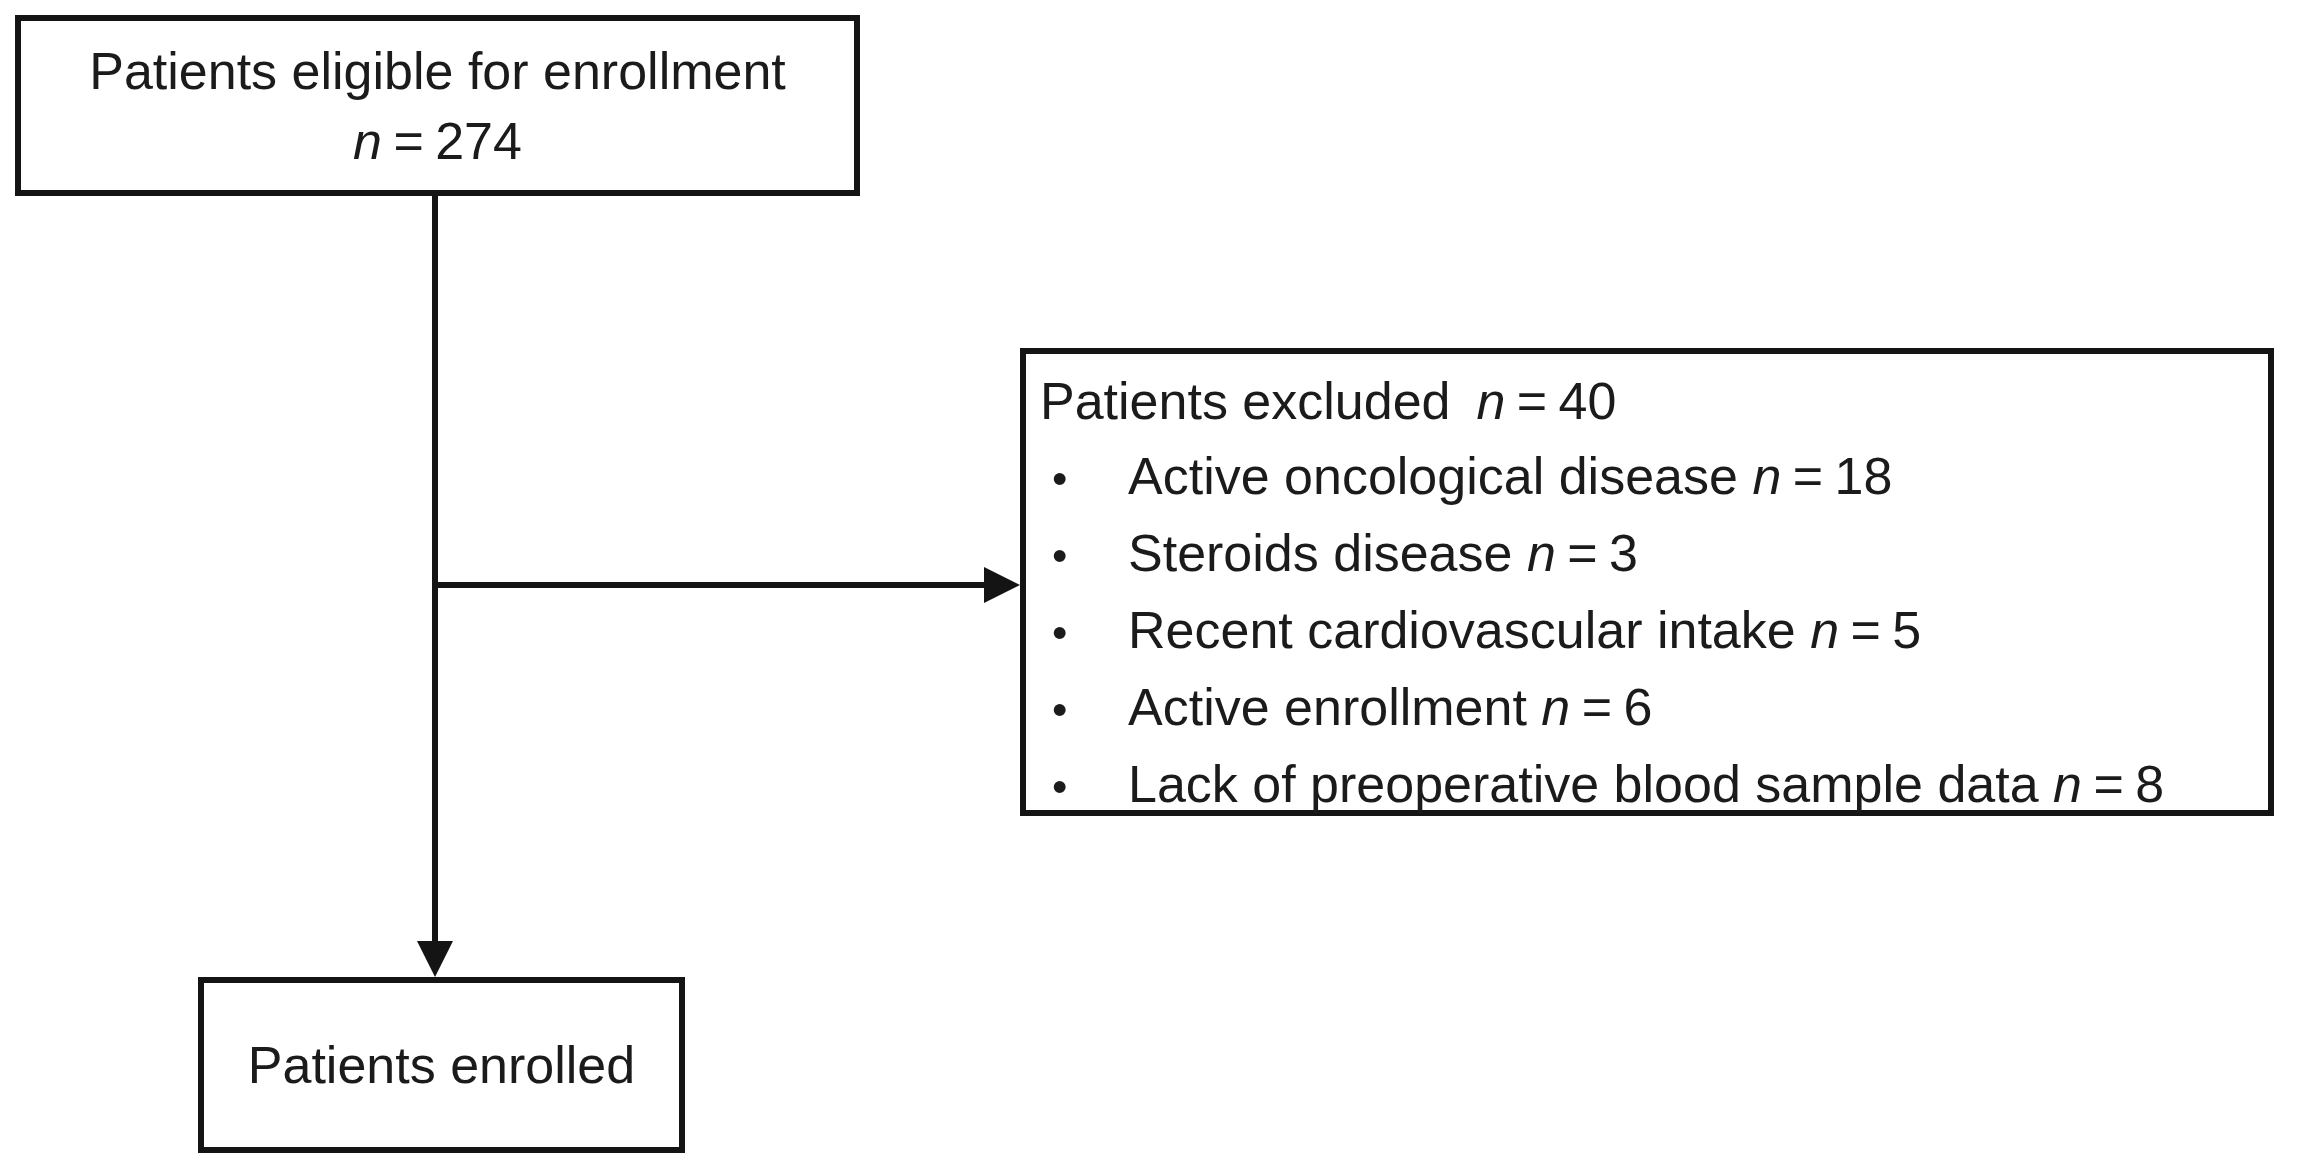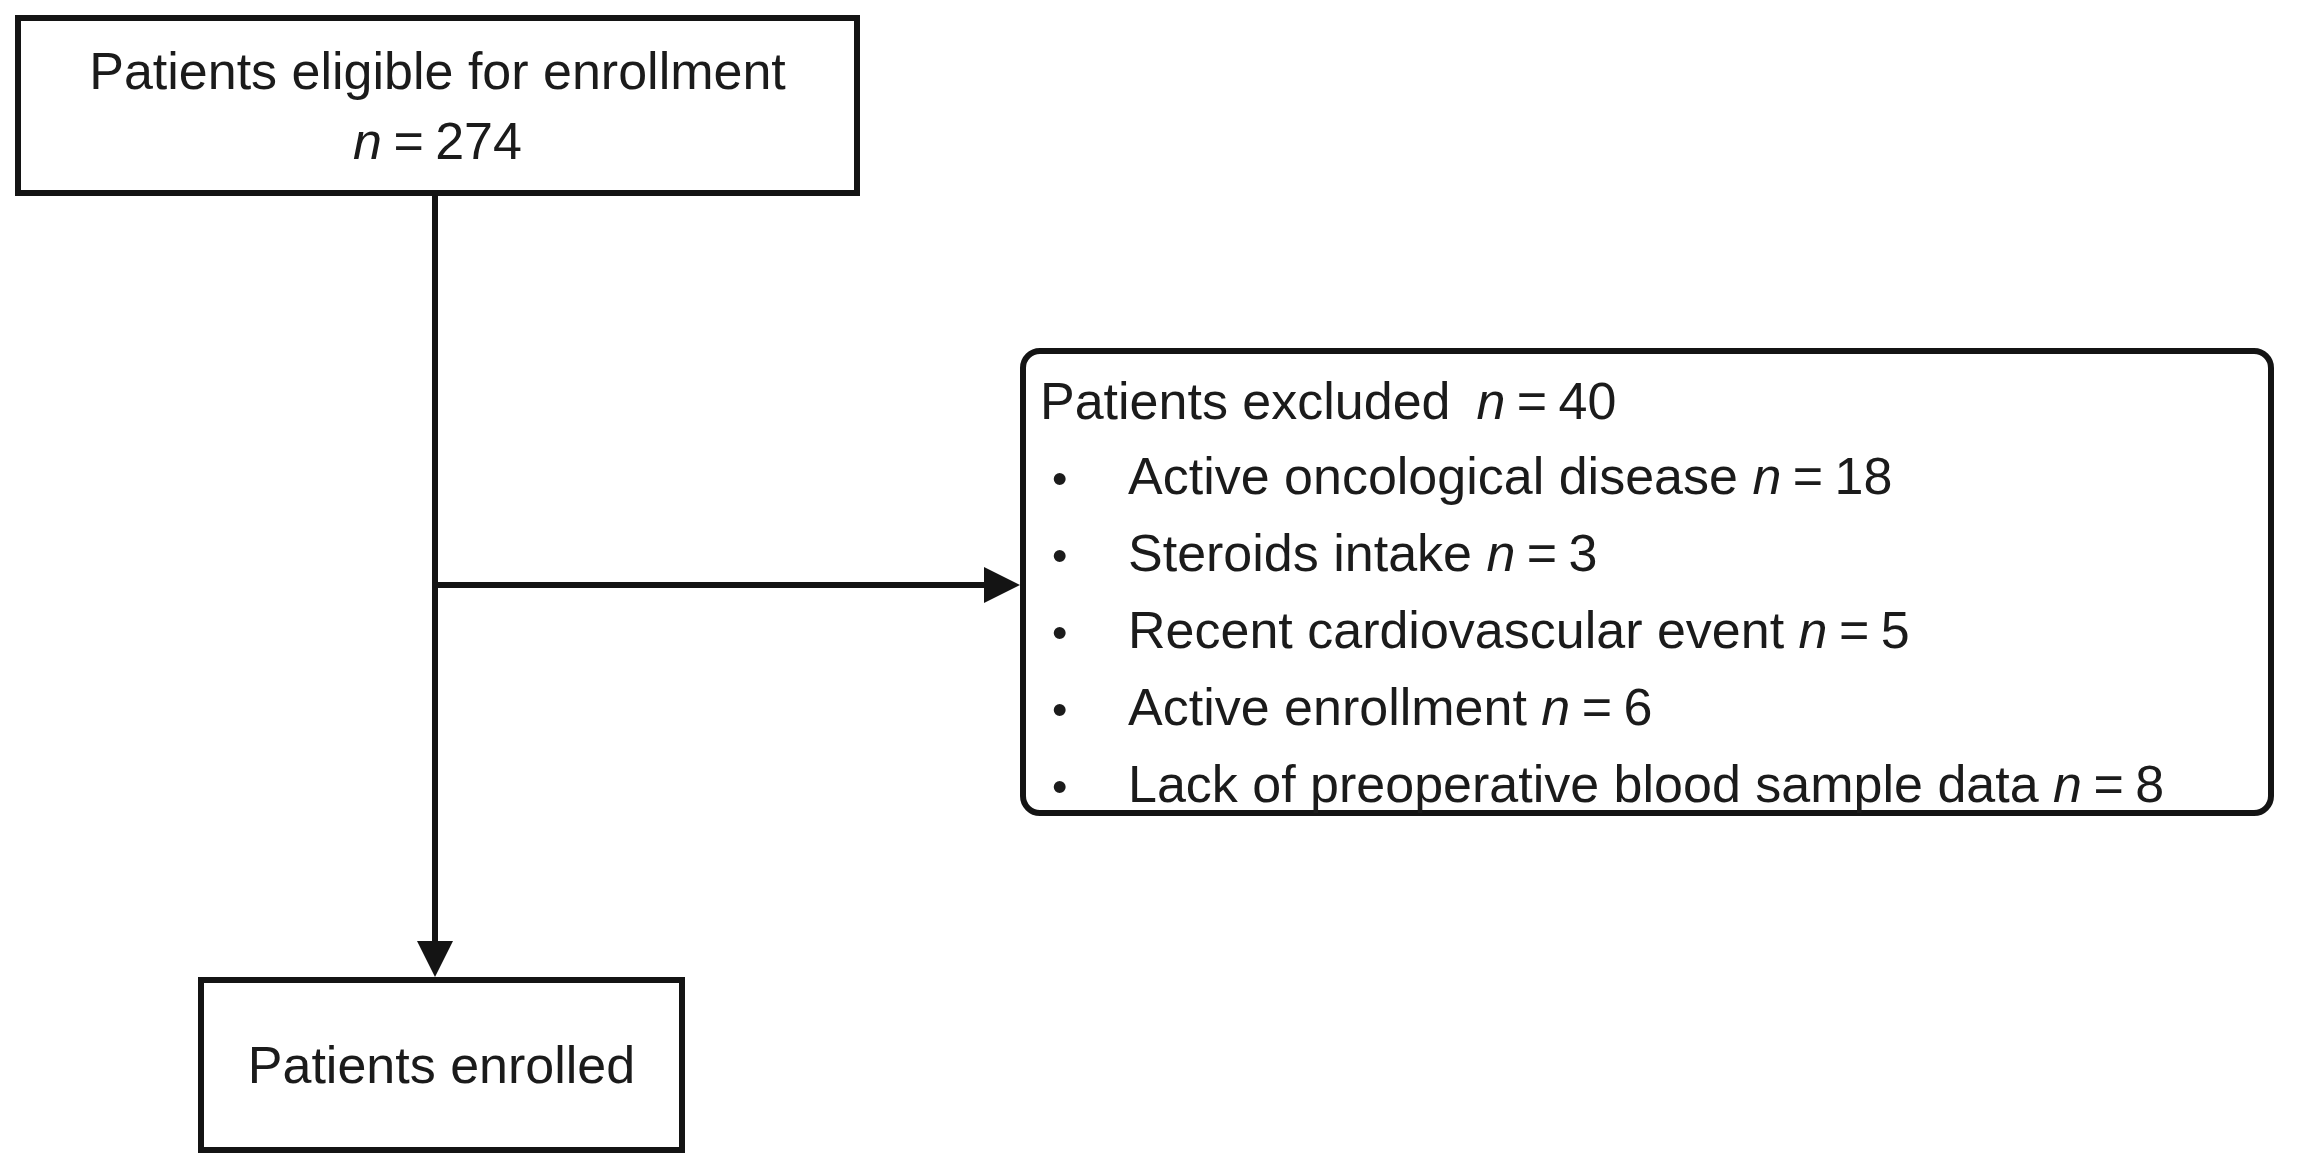--- a/index.html
+++ b/index.html
@@ -37,21 +37,20 @@
   }
   
   #excluded-box {
     left: 1020px;
     top: 348px;
     width: 1254px;
     height: 468px;
     font-size: 52px;
     line-height: 75px;
     padding: 10px 10px 17px 14px;
-    border-radius: 20px;
   }
   
   #enrolled-box {
     left: 198px;
     top: 977px;
     width: 487px;
     height: 176px;
     display: flex;
     flex-direction: column;
     justify-content: center;
@@ -143,26 +142,26 @@
       <span class="n-var" style="margin-left:0.22em">n</span><span class="eq">=</span><span>40</span>
     </div>
 
     <div class="bullet-row">
       <span class="bullet-glyph">•</span>
       <span class="bullet-text"><span>Active oncological disease</span>&nbsp;<span class="n-var">n</span><span class="eq">=</span><span>18</span></span>
     </div>
 
     <div class="bullet-row">
       <span class="bullet-glyph">•</span>
-      <span class="bullet-text"><span>Steroids intake</span>&nbsp;<span class="n-var">n</span><span class="eq">=</span><span>3</span></span>
+      <span class="bullet-text"><span>Steroids disease</span>&nbsp;<span class="n-var">n</span><span class="eq">=</span><span>3</span></span>
     </div>
 
     <div class="bullet-row">
       <span class="bullet-glyph">•</span>
-      <span class="bullet-text"><span>Recent cardiovascular event</span>&nbsp;<span class="n-var">n</span><span class="eq">=</span><span>5</span></span>
+      <span class="bullet-text"><span>Recent cardiovascular intake</span>&nbsp;<span class="n-var">n</span><span class="eq">=</span><span>5</span></span>
     </div>
 
     <div class="bullet-row">
       <span class="bullet-glyph">•</span>
       <span class="bullet-text"><span>Active enrollment</span>&nbsp;<span class="n-var">n</span><span class="eq">=</span><span>6</span></span>
     </div>
 
     <div class="bullet-row">
       <span class="bullet-glyph">•</span>
       <span class="bullet-text"><span>Lack of preoperative blood sample data</span>&nbsp;<span class="n-var">n</span><span class="eq">=</span><span>8</span></span>

